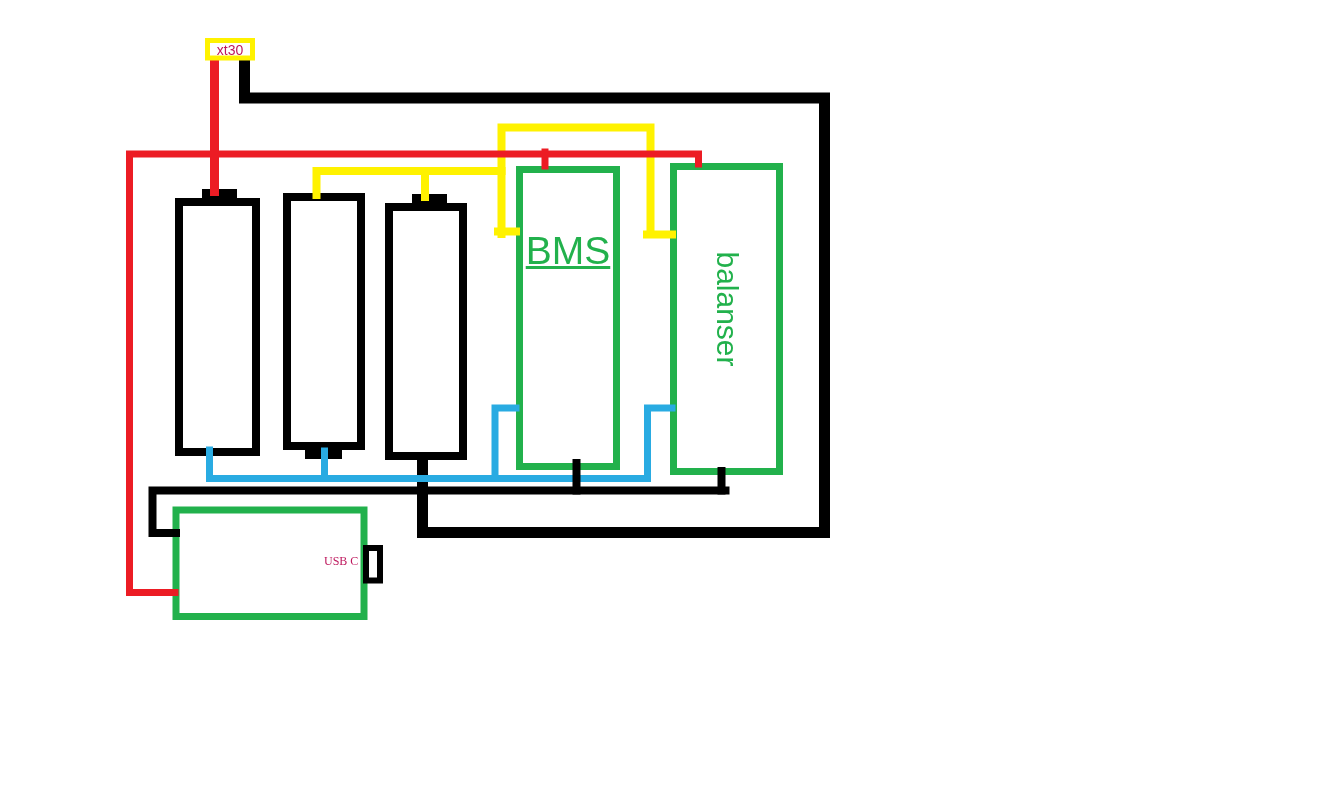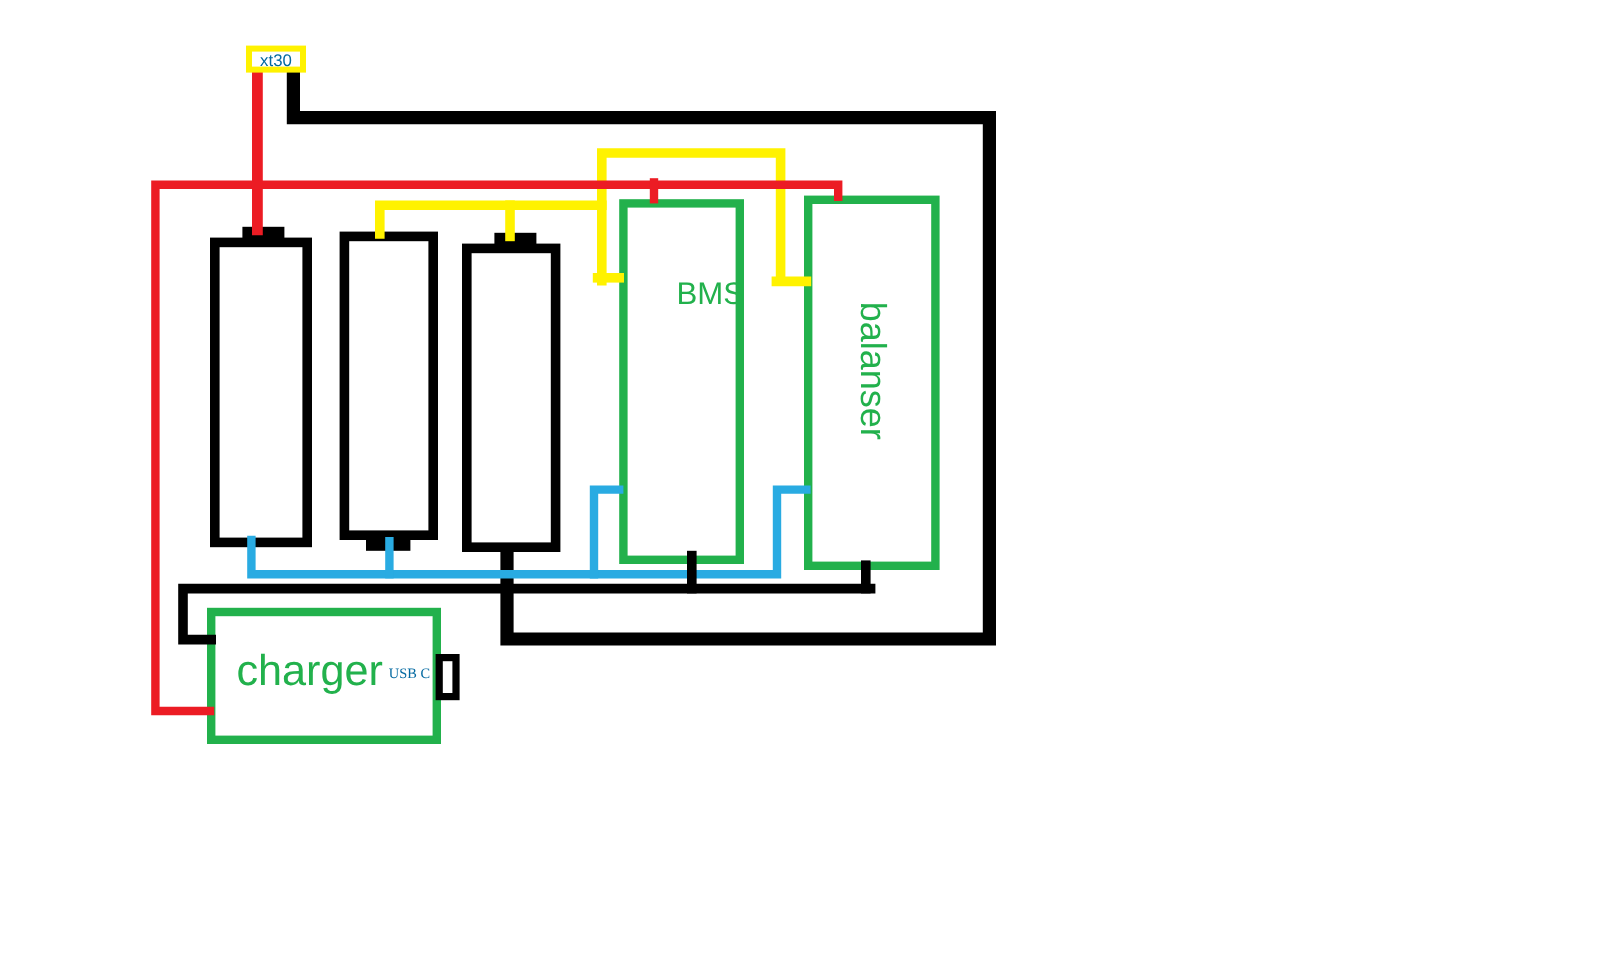--- a/index.html
+++ b/index.html
@@ -5,24 +5,24 @@
 <style>
   html,body{margin:0;padding:0;background:#ffffff;}
   .canvas{
     position:relative;
     width:1341px;height:807px;
     background:#ffffff;
     overflow:hidden;
     font-family:"Liberation Sans",sans-serif;
   }
   .canvas svg{position:absolute;left:0;top:0;}
-  .label{position:absolute;white-space:nowrap;color:#0369a1;}
+  .label{position:absolute;white-space:nowrap;color:#be185d;}
   .label.green{color:#22b14c;}
   .lbl-xt30{left:205px;top:40px;width:50px;height:20px;line-height:20px;text-align:center;font-size:14px;}
-  .lbl-bms{left:516px;top:229px;width:104px;text-align:right;font-size:26px;}
+  .lbl-bms{left:516px;top:229px;width:104px;text-align:center;font-size:39px;text-decoration:underline;}
   .lbl-balanser{left:659px;top:292px;width:135px;text-align:center;font-size:30px;transform:rotate(90deg);transform-origin:center;}
   .lbl-charger{left:197px;top:538px;font-size:36px;}
   .lbl-usbc{left:324px;top:554px;font-size:12px;font-family:Liberation Serif, serif;}
 </style>
 </head>
 <body>
 
 <div class="canvas">
 
   <svg width="1341" height="807" viewBox="0 0 1341 807">
@@ -60,16 +60,15 @@
     <path d="M 214.5 58 L 214.5 196" fill="none" stroke-width="9" stroke="#ec1c24"></path>
     <path d="M 175 592.5 L 129.5 592.5 L 129.5 154 L 698.5 154 L 698.5 164" fill="none" stroke-width="7" stroke-linejoin="miter" stroke-linecap="square" stroke="#ec1c24"></path>
     <path d="M 545 152 L 545 166" fill="none" stroke-width="7" stroke-linecap="square" stroke="#ec1c24"></path>
 
     <rect x="207.5" y="40.5" width="45" height="17.5" fill="#ffffff" stroke-width="5" stroke="#fff200"></rect>
   </svg>
 
   <div class="label lbl-xt30">xt30</div>
   <div class="label green lbl-bms">BMS</div>
   <div class="label green lbl-balanser">balanser</div>
-  <div class="label green lbl-charger">charger</div>
   <div class="label lbl-usbc">USB C</div>
 
 </div>
 
 </body></html>

